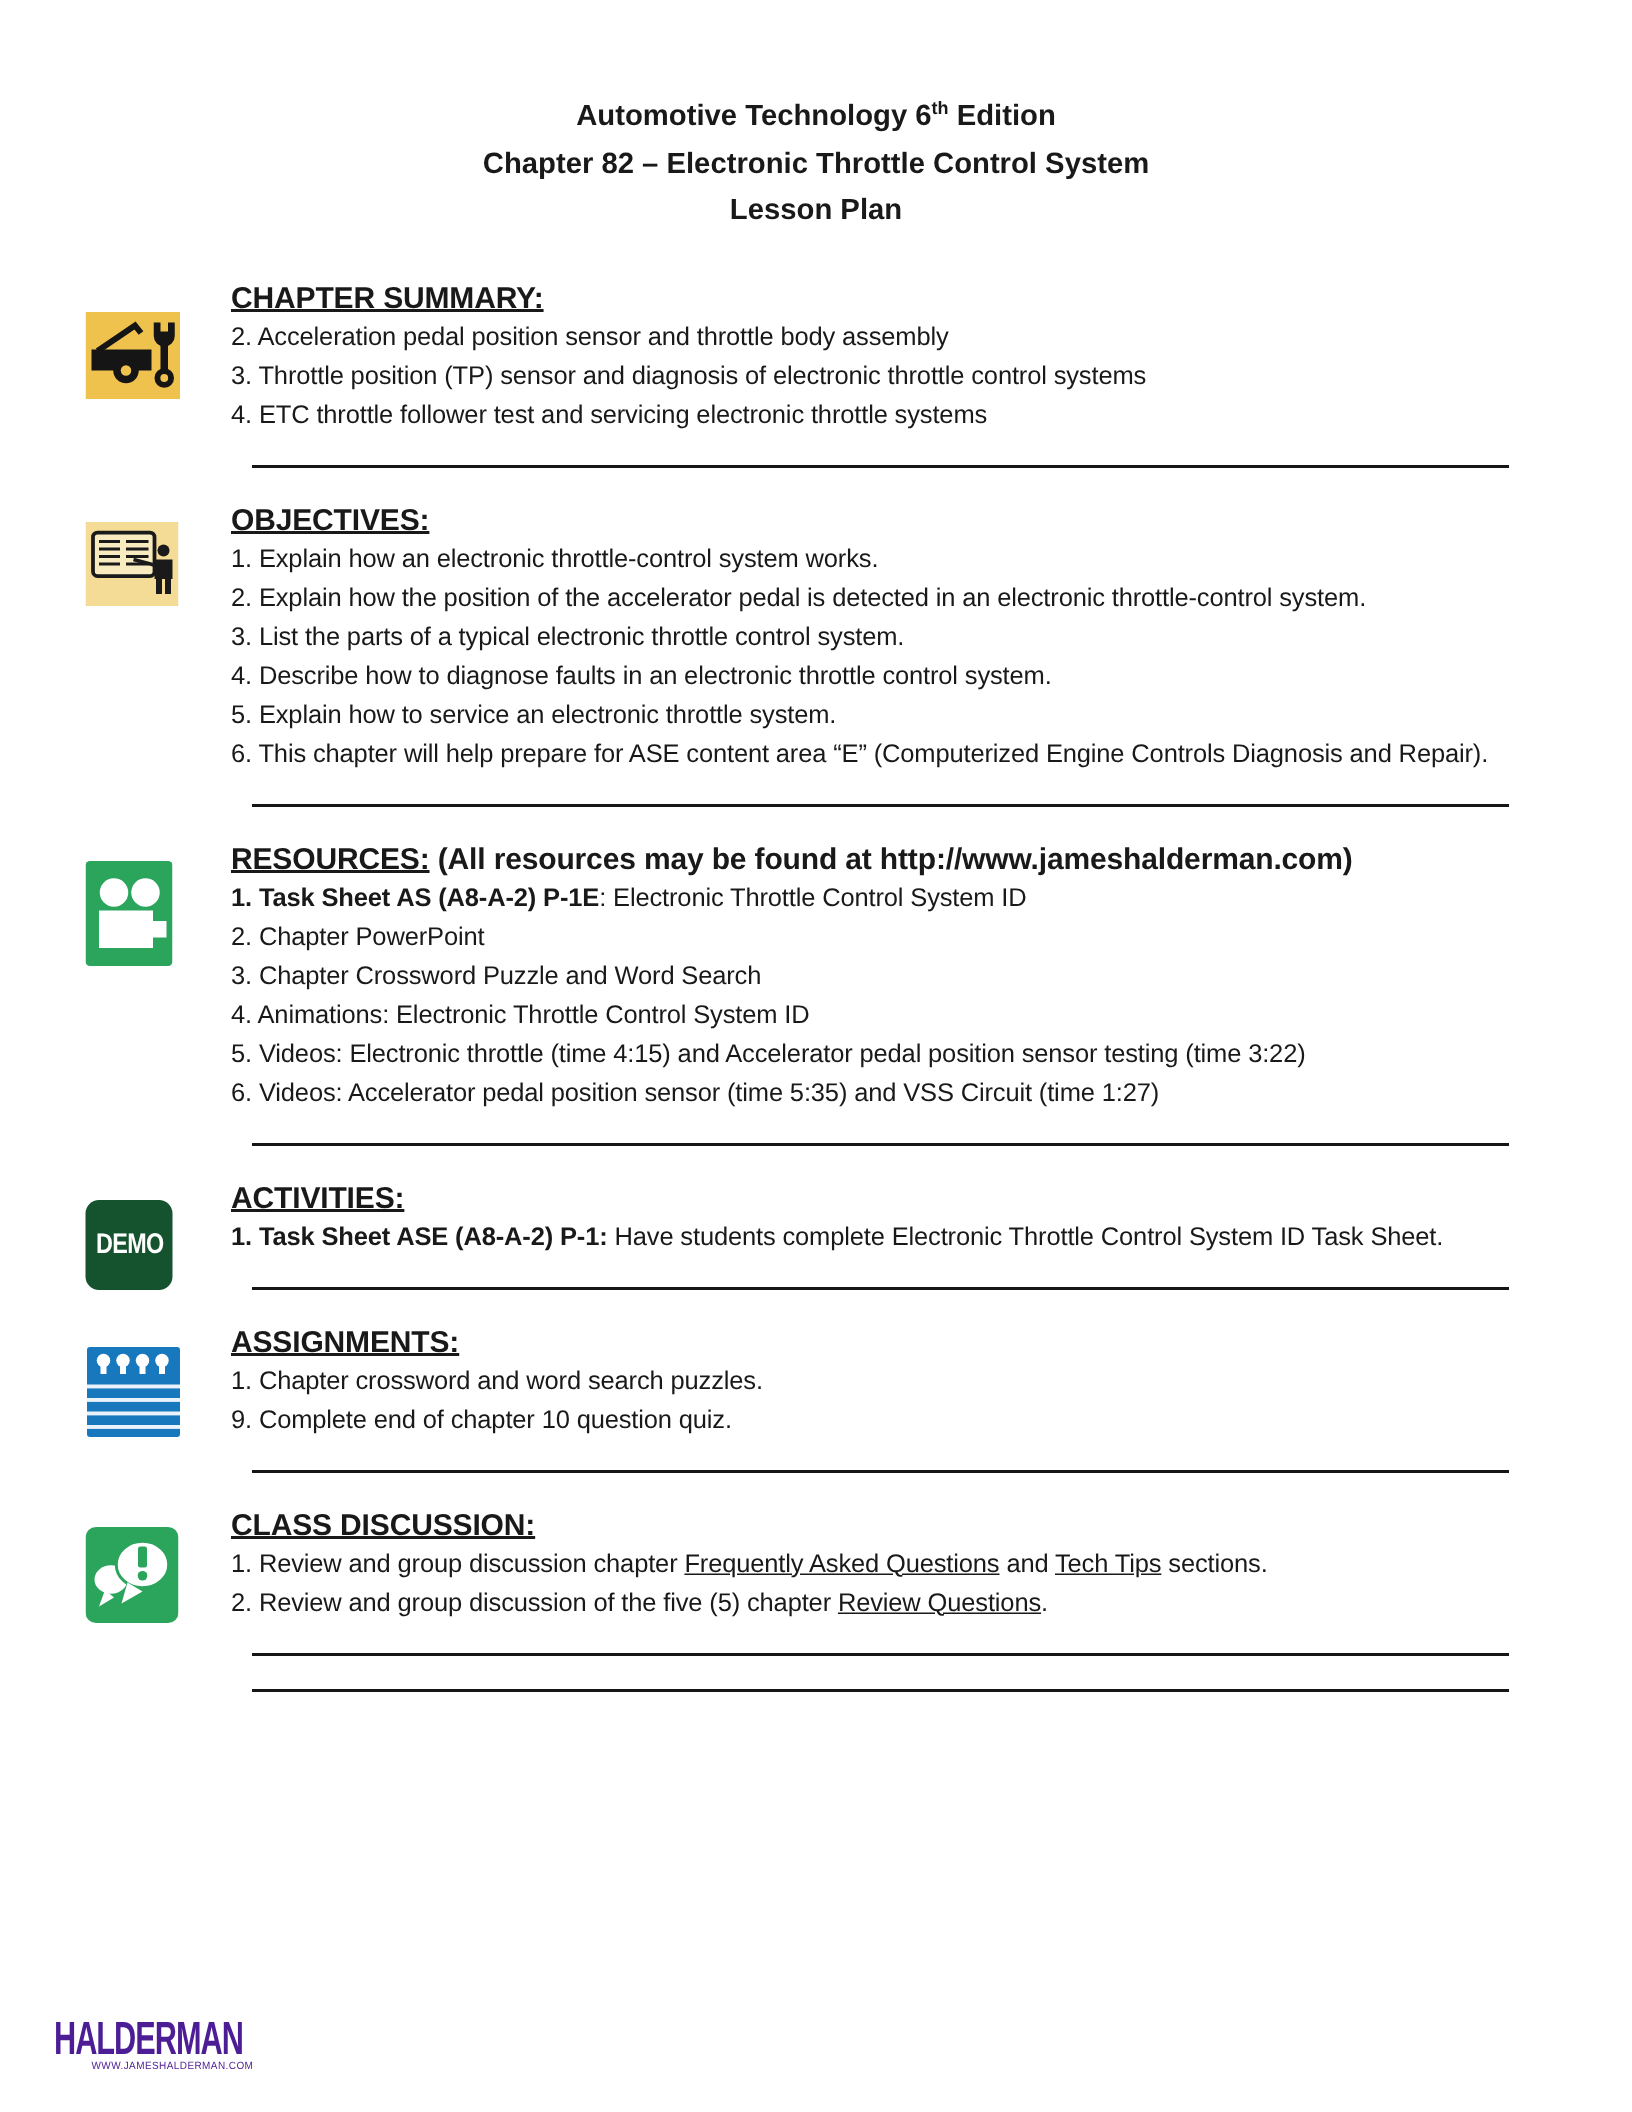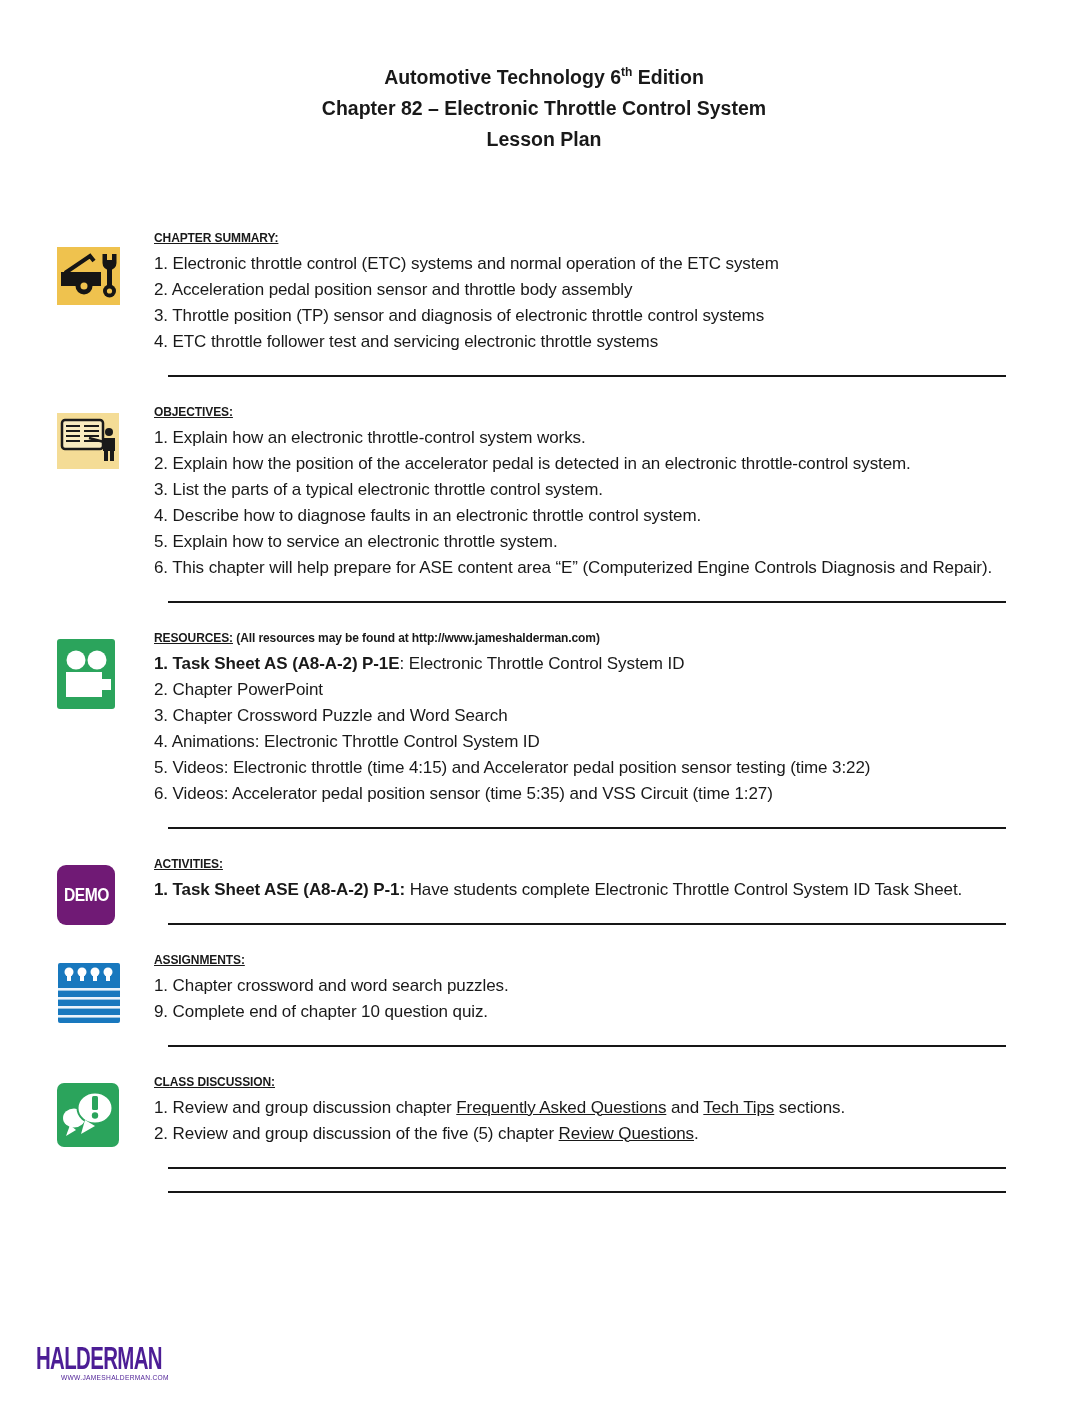--- a/index.html
+++ b/index.html
@@ -13,37 +13,37 @@
     overflow: hidden;
   }
   .page { width: 100%; height: 100%; padding-top: 57px; position: relative; }
 
   
   .doc-title {
     text-align: center;
     font-weight: 700;
     font-size: 19.5px;
     line-height: 31px;
-    margin-bottom: 70px;
+    margin-bottom: 30px;
   }
   .doc-title sup { font-size: 12px; }
 
   
   section {
     position: relative;
     padding-left: 154px;
     padding-right: 80px;
   }
   .sec-icon { position: absolute; left: 57px; top: 14px; }
   .sec-icon.t22 { top: 22px; }
   .sec-icon.t20 { top: 20px; }
 
   .sec-h {
     margin: 0;
-    font-size: 12px;
+    font-size: 20px;
     line-height: 26px;
     font-weight: 700;
     letter-spacing: -0.1px;
   }
   .sec-h .hu { text-decoration: underline; }
   .h-suffix { font-weight: 700; }
 
   .li {
     margin: 0;
     font-size: 17px;
@@ -59,21 +59,21 @@
     border-top: 2px solid #161616;
     height: 0;
     margin: 20px 82px 22px 168px;
   }
 
   #sec-notes { min-height: 96px; }
 
   
   .demo-badge {
     width: 58px; height: 60px;
-    background: #701a75;
+    background: #14532d;
     border-radius: 9px;
     display: flex; align-items: center; justify-content: center;
     color: #ffffff; font-weight: 700; font-size: 19px;
   }
   .demo-badge span { transform: scaleX(0.82); letter-spacing: -0.5px; }
 
   
   .logo { position: absolute; left: 36px; top: 1344px; color: #4c1d95; }
   .logo-main {
     font-weight: 700; font-size: 31px; line-height: 29px;
@@ -109,21 +109,20 @@
         <circle cx="27" cy="39" r="3.5" fill="#EFC24E"></circle>
         <g fill="#151515">
           <rect x="50" y="16" width="5" height="24"></rect>
           <path d="M45.5 7 h4.5 v6 h5 v-6 h4.5 v9 a7 7 0 0 1 -14 0 z"></path>
           <circle cx="52.5" cy="44" r="6.5"></circle>
           <circle cx="52.5" cy="44" r="2.6" fill="#EFC24E"></circle>
         </g>
       </svg>
     </div>
     <h2 class="sec-h"><span class="hu">CHAPTER SUMMARY:</span></h2>
-    <p class="li">1. Electronic throttle control (ETC) systems and normal operation of the ETC system</p>
     <p class="li">2. Acceleration pedal position sensor and throttle body assembly</p>
     <p class="li">3. Throttle position (TP) sensor and diagnosis of electronic throttle control systems</p>
     <p class="li">4. ETC throttle follower test and servicing electronic throttle systems</p>
   </section>
   <hr class="rule">
 
   <section id="sec-objectives">
     <div class="sec-icon">
       <svg width="62" height="56" viewBox="0 0 62 56">
         <rect width="62" height="56" fill="#F4DC96"></rect>

